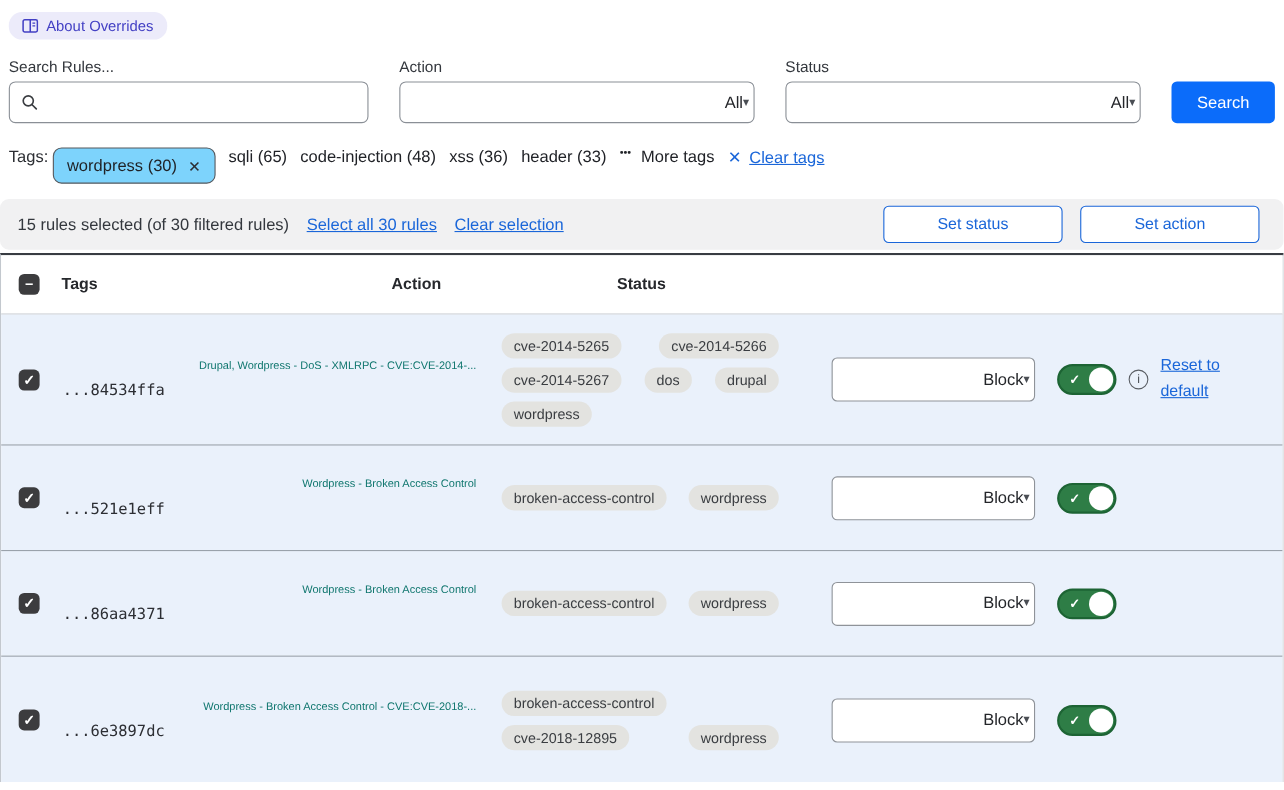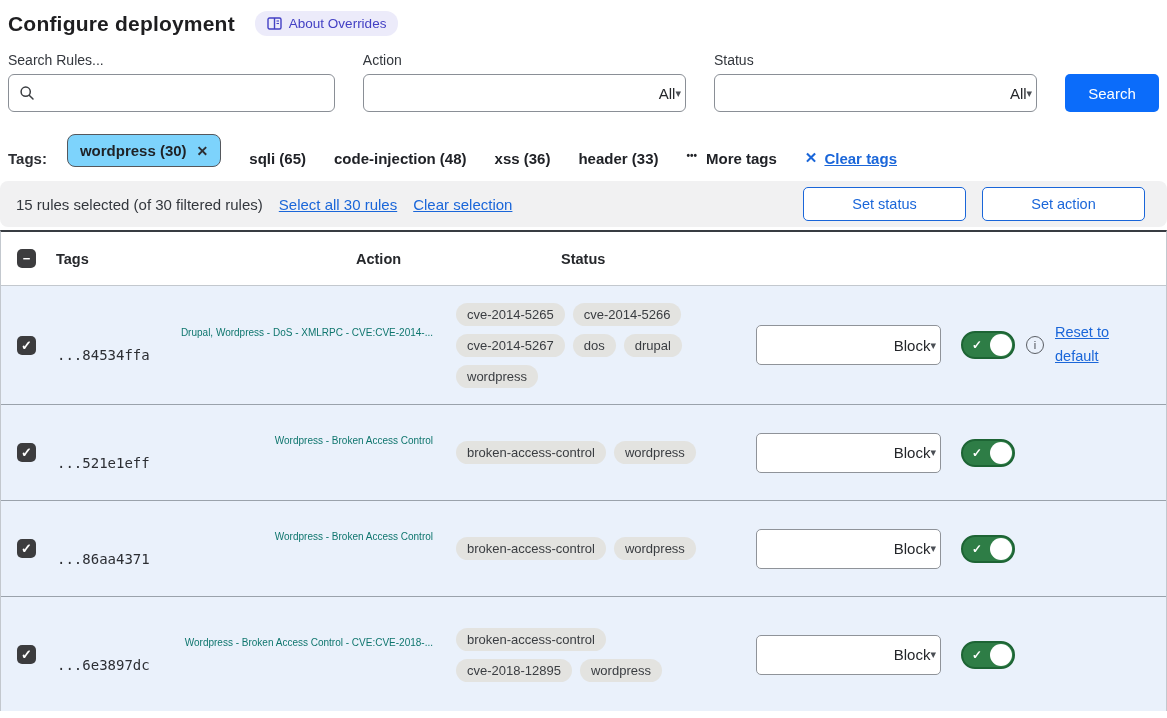--- a/index.html
+++ b/index.html
@@ -39,21 +39,21 @@
     background:#fff; padding:0 4px; font-size:15px; color:#24262a; cursor:pointer;
   }
   .caret { font-size:11px; color:#4a4e54; line-height:1; }
   .search-btn {
     width:100px; height:38px; border:none; border-radius:5px;
     background:#0b6cfa; color:#fff; font-size:15px; cursor:pointer;
     font-family:"Liberation Sans", sans-serif;
   }
 
   
-  .tags-bar { display:flex; align-items:flex-end; margin-top:22px; gap:28px; font-size:15px;font-weight:bold; }
+  .tags-bar { display:flex; align-items:flex-start; margin-top:22px; gap:12px; font-size:15px; }
   .tags-label { color:#2c2e33; margin-right:-8px; }
   .tag-chip {
     display:inline-flex; align-items:center; gap:10px;
     border:1px solid #55585d; border-radius:8px; padding:7px 12px;
     color:#1f2125; cursor:pointer; background:#7dd3fc;
   }
   .chip-x { font-size:14px; color:#2c2e33; cursor:pointer; }
   .tag-link { color:#202227; cursor:pointer; }
   .more-tags { display:inline-flex; align-items:center; gap:9px; color:#202227; cursor:pointer; }
   .ellipsis-glyph { font-size:10px; letter-spacing:0px; color:#202227; position:relative; top:-3px; }
@@ -96,21 +96,21 @@
 
   .checkbox {
     width:19px; height:19px; border-radius:5px; background:#3c3c3e;
     display:flex; align-items:center; justify-content:center; cursor:pointer;
   }
   .checkbox span { color:#fff; font-size:13px; font-weight:700; line-height:1; }
 
   .desc { font-size:10px; color:#0f766e; margin-bottom:9px;text-align:right; }
   .rule-id { font-family:"DejaVu Sans Mono", monospace; font-size:14px; color:#2c2e33; }
 
-  .tags-wrap { display:flex; flex-wrap:wrap; gap:8px; align-content:center; }
+  .tags-wrap { display:flex; flex-wrap:wrap; gap:8px; align-content:center;justify-content:space-between; }
   .tag-pill {
     background:#e3e3e0; color:#3a3d41; border-radius:12px;
     padding:4px 11px; font-size:13px; white-space:nowrap;
   }
 
   .action-select { width:185px; height:40px; border:1px solid #8f9399; border-radius:5px; }
 
   .status-cell { display:flex; align-items:center; gap:11px; }
   .toggle {
     position:relative; width:54px; height:28px; border-radius:14px;
@@ -130,21 +130,20 @@
   .reset-link { display:inline-block; width:66px; font-size:14.5px; line-height:1.65;
     color:#1a66d9; text-decoration:underline; cursor:pointer; }
   .u { text-decoration:underline; cursor:pointer; }
 </style>
 </head>
 <body>
 
 <div class="top">
 
   <div class="page-header">
-    <h1 class="page-title">Configure deployment</h1>
     <span class="about-badge">
       <svg width="15" height="13" viewBox="0 0 15 13">
         <rect x="1" y="1" width="13" height="11" rx="1.5" fill="none" stroke="#4340c4" stroke-width="1.4"></rect>
         <line x1="7.5" y1="1" x2="7.5" y2="12" stroke="#4340c4" stroke-width="1.4"></line>
         <line x1="9.5" y1="4" x2="12" y2="4" stroke="#4340c4" stroke-width="1.1"></line>
         <line x1="9.5" y1="6.5" x2="12" y2="6.5" stroke="#4340c4" stroke-width="1.1"></line>
       </svg>
       <span>About Overrides</span>
     </span>
   </div>

